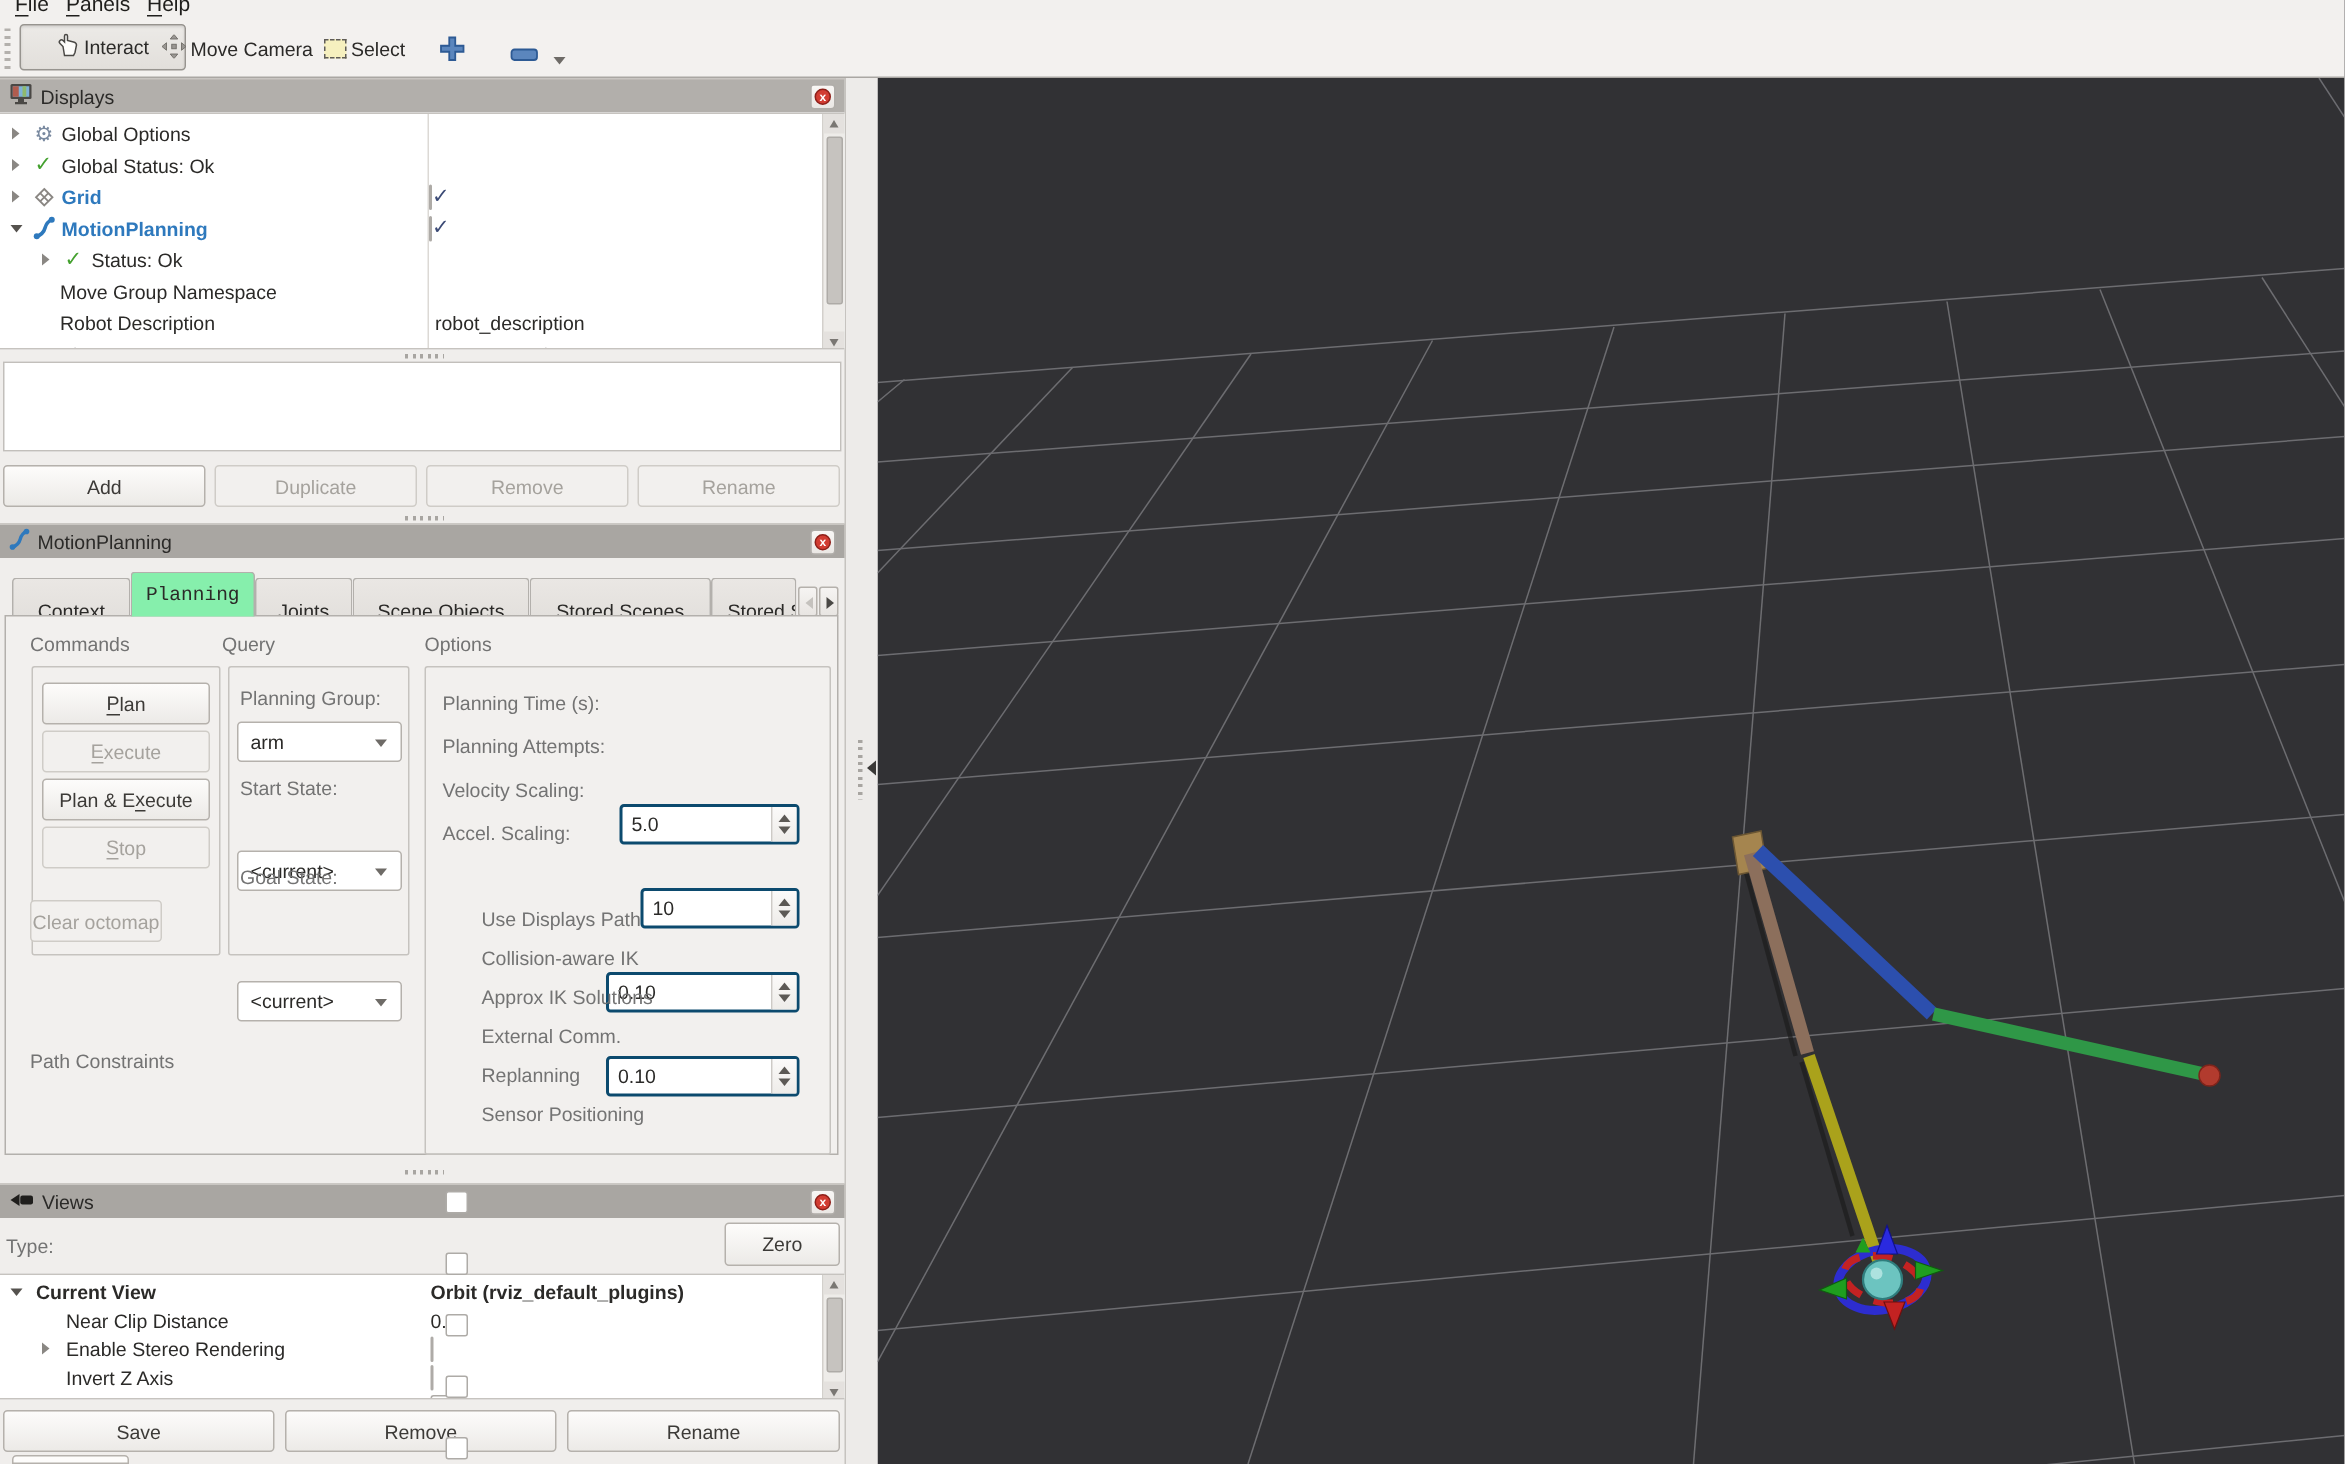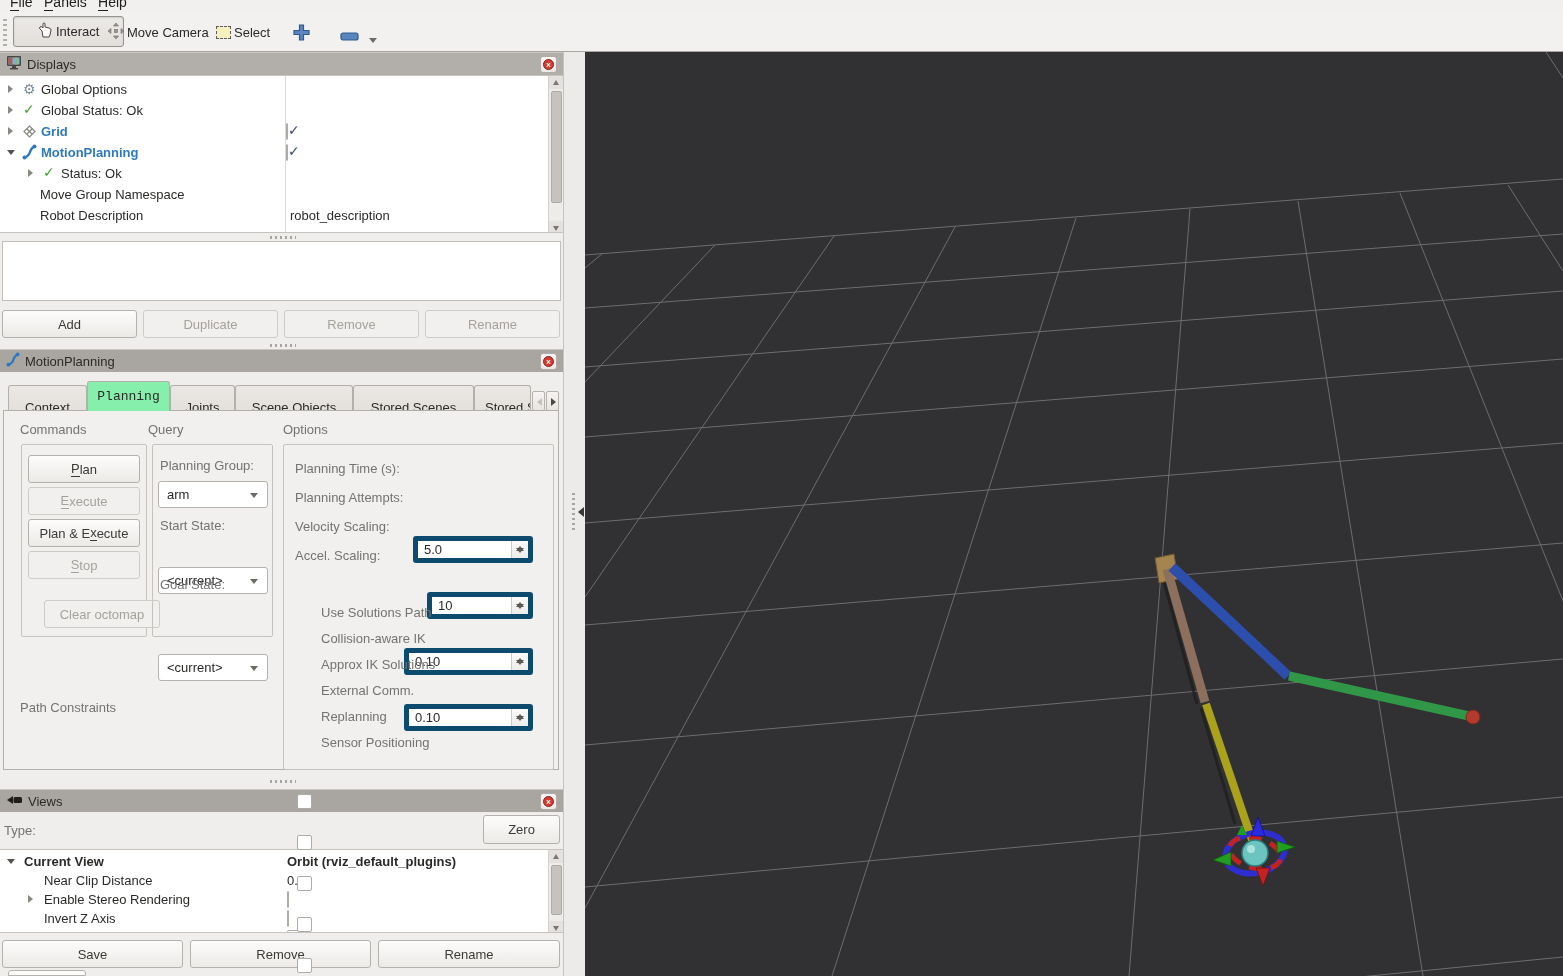--- a/index.html
+++ b/index.html
@@ -25,21 +25,21 @@
   .phead.dark { background:#a9a6a2; }
   .closebtn { position:absolute; right:6px; top:3px; width:17px; height:17px; background:linear-gradient(#f9f7f5,#eae7e4); border:1px solid #b0ada9; border-radius:3px; }
   .closebtn .dot { position:absolute; left:2px; top:2px; width:11px; height:11px; border-radius:50%; background:#d23c32; border:1px solid #8e1f19; color:#fff; font-size:8px; font-weight:bold; line-height:9px; text-align:center; }
 
   
   .btn { display:flex; align-items:center; justify-content:center; background:linear-gradient(#fdfcfb,#eceae7); border:1px solid #b5b1ac; border-radius:3px; color:#3c3a37; }
   .btn.disabled { color:#a5a29d; background:#f2f0ee; border-color:#cfccc7; }
   .btn .key { border-bottom:1px solid #3c3a37; }
   .dd { background:#fff; border:1px solid #b5b1ac; border-radius:3px; display:flex; align-items:center; padding-left:8px; position:relative; }
   .dd:after { content:""; position:absolute; right:9px; top:50%; margin-top:-2px; border-left:4px solid transparent; border-right:4px solid transparent; border-top:5px solid #6e6b67; }
-  .spinbox { background:#fff; border:5px solid #0c4a6e; border-radius:3px; position:relative; display:flex; align-items:center; padding-left:6px; }
+  .spinbox { background:#fff; border:2px solid #0c4a6e; border-radius:3px; position:relative; display:flex; align-items:center; padding-left:6px; }
   .spincol { position:absolute; right:0; top:0; bottom:0; width:17px; border-left:1px solid #cdcac6; background:linear-gradient(#fbfaf9,#eeece9); }
   .spincol .up { position:absolute; left:4px; top:5px; border-left:4px solid transparent; border-right:4px solid transparent; border-bottom:5px solid #5c5955; }
   .spincol .dn { position:absolute; left:4px; bottom:5px; border-left:4px solid transparent; border-right:4px solid transparent; border-top:5px solid #5c5955; }
   .cb { width:15px; height:15px; background:#fff; border:1px solid #aeaba7; border-radius:2px; position:relative; }
   .cb.checked:after { content:"\2713"; position:absolute; left:1px; top:-2px; font-size:14px; font-weight:bold; color:#3b4a75; }
   .exp-r { width:0; height:0; border-top:4px solid transparent; border-bottom:4px solid transparent; border-left:5px solid #8a8783; }
   .exp-d { width:0; height:0; border-left:4px solid transparent; border-right:4px solid transparent; border-top:5px solid #55524e; }
   .treelabel { position:absolute; white-space:nowrap; }
   .blue-bold { color:#2e79bd; font-weight:bold; }
   .seclabel { position:absolute; color:#737373; }
@@ -277,21 +277,21 @@
   <div class="abs btn" style="left:28px;top:519px;width:112px;height:28px;z-index:2">
       <span>Plan &amp; E</span>
       <span class="key">x</span>
       <span>ecute</span>
     </div>
   <div class="abs btn disabled" style="left:28px;top:551px;width:112px;height:28px;z-index:2">
       <span></span>
       <span class="key" style="border-color:#a5a29d">S</span>
       <span>top</span>
     </div>
-  <div class="abs btn disabled" style="left:44px;top:600px;width:116px;height:28px;z-index:2">
+  <div class="abs btn disabled" style="left:20px;top:600px;width:88px;height:28px;z-index:2">
       <span>Clear octomap</span>
     </div>
 
   <div class="gbox" style="left:152px;top:444px;width:121px;height:193px;z-index:2"></div>
   <span class="seclabel" style="left:160px;top:458px;z-index:2">Planning Group:</span>
   <div class="abs dd" style="left:158px;top:481px;width:110px;height:27px;z-index:2">
       <span>arm</span>
     </div>
   <span class="seclabel" style="left:160px;top:518px;z-index:2">Start State:</span>
   <div class="abs dd" style="left:158px;top:540px;width:110px;height:27px;z-index:2">
@@ -330,21 +330,21 @@
   <span class="seclabel" style="left:295px;top:548px;z-index:2">Accel. Scaling:</span>
   <div class="abs spinbox" style="left:404px;top:542px;width:129px;height:27px;z-index:2">
       <span>0.10</span>
       <span class="spincol">
         <i class="up"></i>
         <i class="dn"></i>
       </span>
     </div>
 
   <div class="abs cb" style="left:297px;top:605px;z-index:2"></div>
-  <span class="seclabel" style="left:321px;top:605px;z-index:2">Use Solutions Path</span>
+  <span class="seclabel" style="left:321px;top:605px;z-index:2">Use Displays Path</span>
   <div class="abs cb" style="left:297px;top:631px;z-index:2"></div>
   <span class="seclabel" style="left:321px;top:631px;z-index:2">Collision-aware IK</span>
   <div class="abs cb" style="left:297px;top:657px;z-index:2"></div>
   <span class="seclabel" style="left:321px;top:657px;z-index:2">Approx IK Solutions</span>
   <div class="abs cb" style="left:297px;top:683px;z-index:2"></div>
   <span class="seclabel" style="left:321px;top:683px;z-index:2">External Comm.</span>
   <div class="abs cb" style="left:297px;top:709px;z-index:2"></div>
   <span class="seclabel" style="left:321px;top:709px;z-index:2">Replanning</span>
 
   <span class="seclabel" style="left:321px;top:735px;z-index:2">Sensor Positioning</span>

